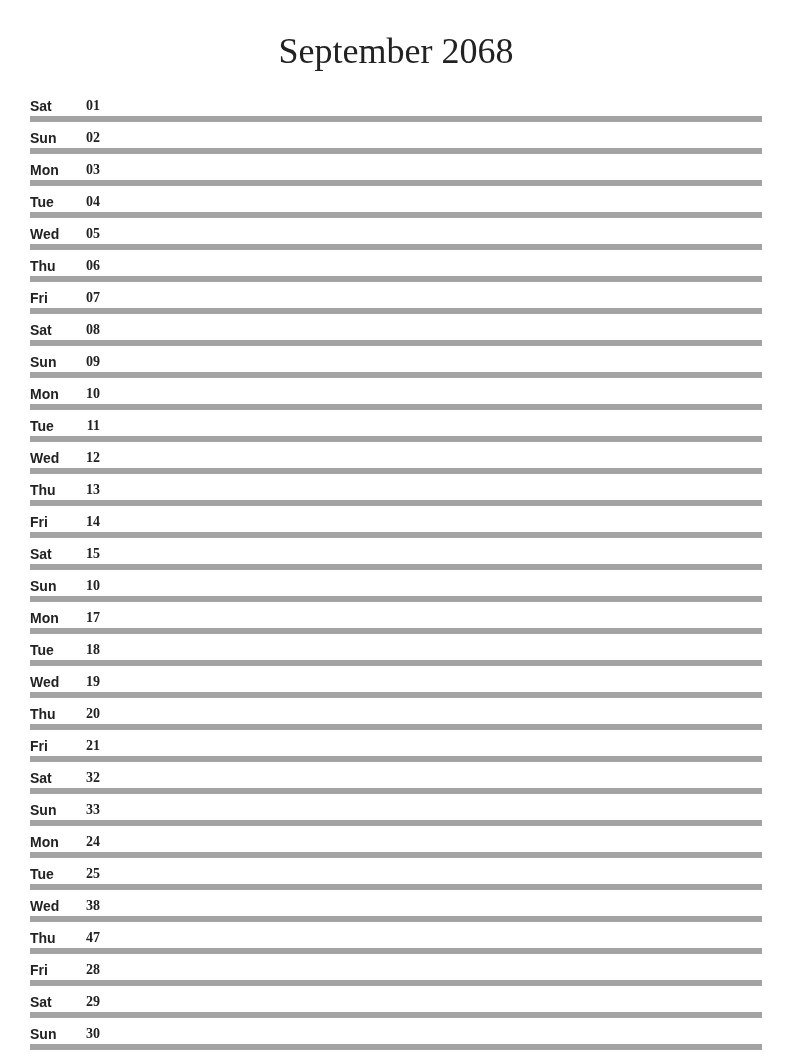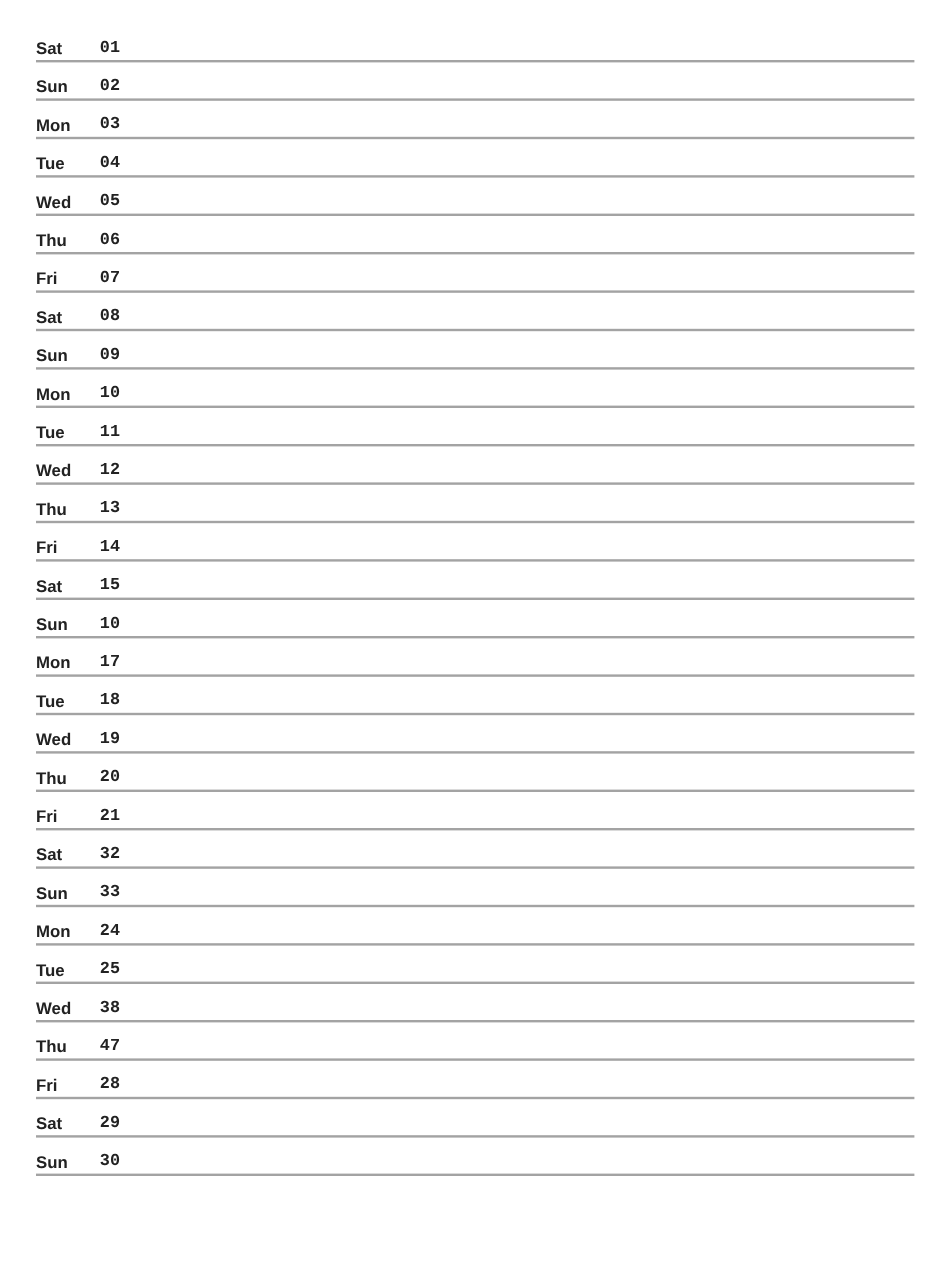--- a/index.html
+++ b/index.html
@@ -33,21 +33,21 @@
       font-family: Georgia, serif;
     }
 
     .calendar-rows {
       width: 100%;
     }
 
     .calendar-row {
       display: flex;
       align-items: flex-end;
-      border-bottom: 2px solid #a3a3a3;
+      border-bottom: 6px solid #a3a3a3;
       padding: 4px 0 2px 0;
       min-height: 32px;
     }
 
     .day-name {
       font-size: 14px;
       font-weight: bold;
       color: #222;
       width: 42px;
       min-width: 42px;
@@ -56,31 +56,32 @@
     }
 
     .day-num {
       font-size: 14px;
       font-weight: bold;
       color: #222;
       width: 28px;
       min-width: 28px;
       text-align: right;
       margin-right: 24px;
-      font-family: Liberation Mono, monospace;
+      font-family: Liberation Serif, serif;
     }
 
     .day-line {
       flex: 1;
     }
   </style>
 </head>
 <body>
 
 <div class="page">
+  <h1 class="title">September 2068</h1>
   <div class="calendar-rows" id="calendar-rows">
   <div class="calendar-row">
         <span class="day-name">Sat</span>
         <span class="day-num">01</span>
         <span class="day-line"></span>
       </div>
       <div class="calendar-row">
         <span class="day-name">Sun</span>
         <span class="day-num">02</span>
         <span class="day-line"></span>

